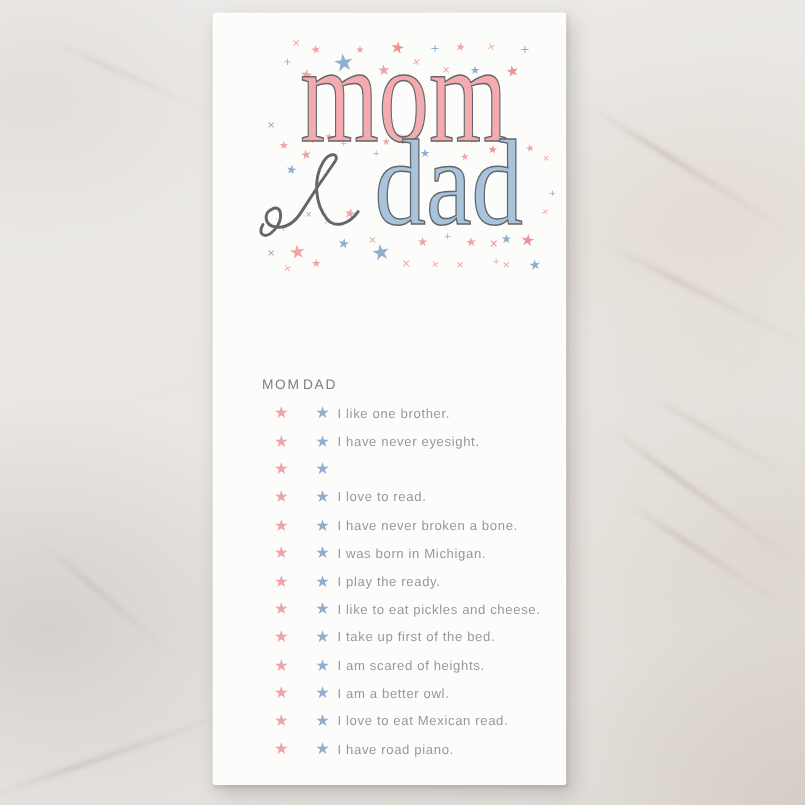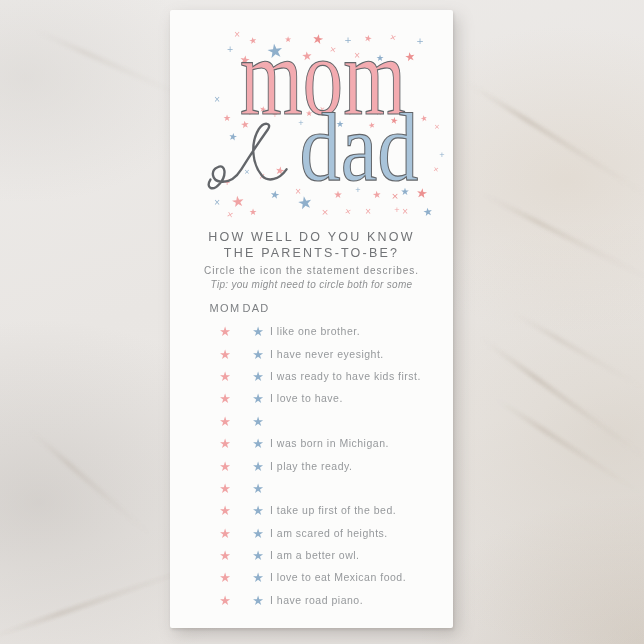--- a/index.html
+++ b/index.html
@@ -143,90 +143,85 @@
     <div class="word word-mom" style="color:#f3abb0;">mom</div>
 
     <svg class="word-or" viewBox="0 0 90 70" fill="none">
       <path d="M 7,56 C 2,64 9,68 16,60 C 23,52 22,40 14,44 C 7,47 8,57 17,58
                C 26,59 32,54 37,46 C 47,30 58,14 63,7 C 67,1 59,-1 54,7
                C 46,20 47,40 57,52 C 63,59 74,56 81,46" stroke="#63666a" stroke-width="2.3" stroke-linecap="round"></path>
     </svg>
 
     <div class="word word-dad" style="color:#a9c4da;">dad</div>
 
-    <div class="heading">
-      <div class="h1">HOW WELL DO YOU KNOW</div>
-      <div class="h1">THE PARENTS-TO-BE?</div>
-      <div class="sub">Circle the icon the statement describes.</div>
-      <div class="tip">Tip: you might need to circle both for some</div>
-    </div>
 
     <div class="col-labels">
       <span class="mom-label">MOM</span>
       <span class="dad-label">DAD</span>
     </div>
 
     <div class="rows" id="rows">
         <div class="row">
           <span class="st st-pink" style="color: rgb(240, 163, 164);">★</span>
           <span class="st st-blue" style="color: rgb(143, 175, 203);">★</span>
           <span class="txt">I like one brother.</span>
         </div>
         <div class="row">
           <span class="st st-pink" style="color: rgb(240, 163, 164);">★</span>
           <span class="st st-blue" style="color: rgb(143, 175, 203);">★</span>
           <span class="txt">I have never eyesight.</span>
         </div>
         <div class="row">
           <span class="st st-pink" style="color: rgb(240, 163, 164);">★</span>
           <span class="st st-blue" style="color: rgb(143, 175, 203);">★</span>
-          <span class="txt">I was ready to have kids first.</span>
-        </div>
-        <div class="row">
-          <span class="st st-pink" style="color: rgb(240, 163, 164);">★</span>
-          <span class="st st-blue" style="color: rgb(143, 175, 203);">★</span>
-          <span class="txt">I love to have.</span>
-        </div>
-        <div class="row">
-          <span class="st st-pink" style="color: rgb(240, 163, 164);">★</span>
-          <span class="st st-blue" style="color: rgb(143, 175, 203);">★</span>
+        </div>
+        <div class="row">
+          <span class="st st-pink" style="color: rgb(240, 163, 164);">★</span>
+          <span class="st st-blue" style="color: rgb(143, 175, 203);">★</span>
+          <span class="txt">I love to read.</span>
+        </div>
+        <div class="row">
+          <span class="st st-pink" style="color: rgb(240, 163, 164);">★</span>
+          <span class="st st-blue" style="color: rgb(143, 175, 203);">★</span>
+          <span class="txt">I have never broken a bone.</span>
         </div>
         <div class="row">
           <span class="st st-pink" style="color: rgb(240, 163, 164);">★</span>
           <span class="st st-blue" style="color: rgb(143, 175, 203);">★</span>
           <span class="txt">I was born in Michigan.</span>
         </div>
         <div class="row">
           <span class="st st-pink" style="color: rgb(240, 163, 164);">★</span>
           <span class="st st-blue" style="color: rgb(143, 175, 203);">★</span>
           <span class="txt">I play the ready.</span>
         </div>
         <div class="row">
           <span class="st st-pink" style="color: rgb(240, 163, 164);">★</span>
           <span class="st st-blue" style="color: rgb(143, 175, 203);">★</span>
+          <span class="txt">I like to eat pickles and cheese.</span>
         </div>
         <div class="row">
           <span class="st st-pink" style="color: rgb(240, 163, 164);">★</span>
           <span class="st st-blue" style="color: rgb(143, 175, 203);">★</span>
           <span class="txt">I take up first of the bed.</span>
         </div>
         <div class="row">
           <span class="st st-pink" style="color: rgb(240, 163, 164);">★</span>
           <span class="st st-blue" style="color: rgb(143, 175, 203);">★</span>
           <span class="txt">I am scared of heights.</span>
         </div>
         <div class="row">
           <span class="st st-pink" style="color: rgb(240, 163, 164);">★</span>
           <span class="st st-blue" style="color: rgb(143, 175, 203);">★</span>
           <span class="txt">I am a better owl.</span>
         </div>
         <div class="row">
           <span class="st st-pink" style="color: rgb(240, 163, 164);">★</span>
           <span class="st st-blue" style="color: rgb(143, 175, 203);">★</span>
-          <span class="txt">I love to eat Mexican food.</span>
+          <span class="txt">I love to eat Mexican read.</span>
         </div>
         <div class="row">
           <span class="st st-pink" style="color: rgb(240, 163, 164);">★</span>
           <span class="st st-blue" style="color: rgb(143, 175, 203);">★</span>
           <span class="txt">I have road piano.</span>
         </div>
       </div>
 
   </div>
 </div>

